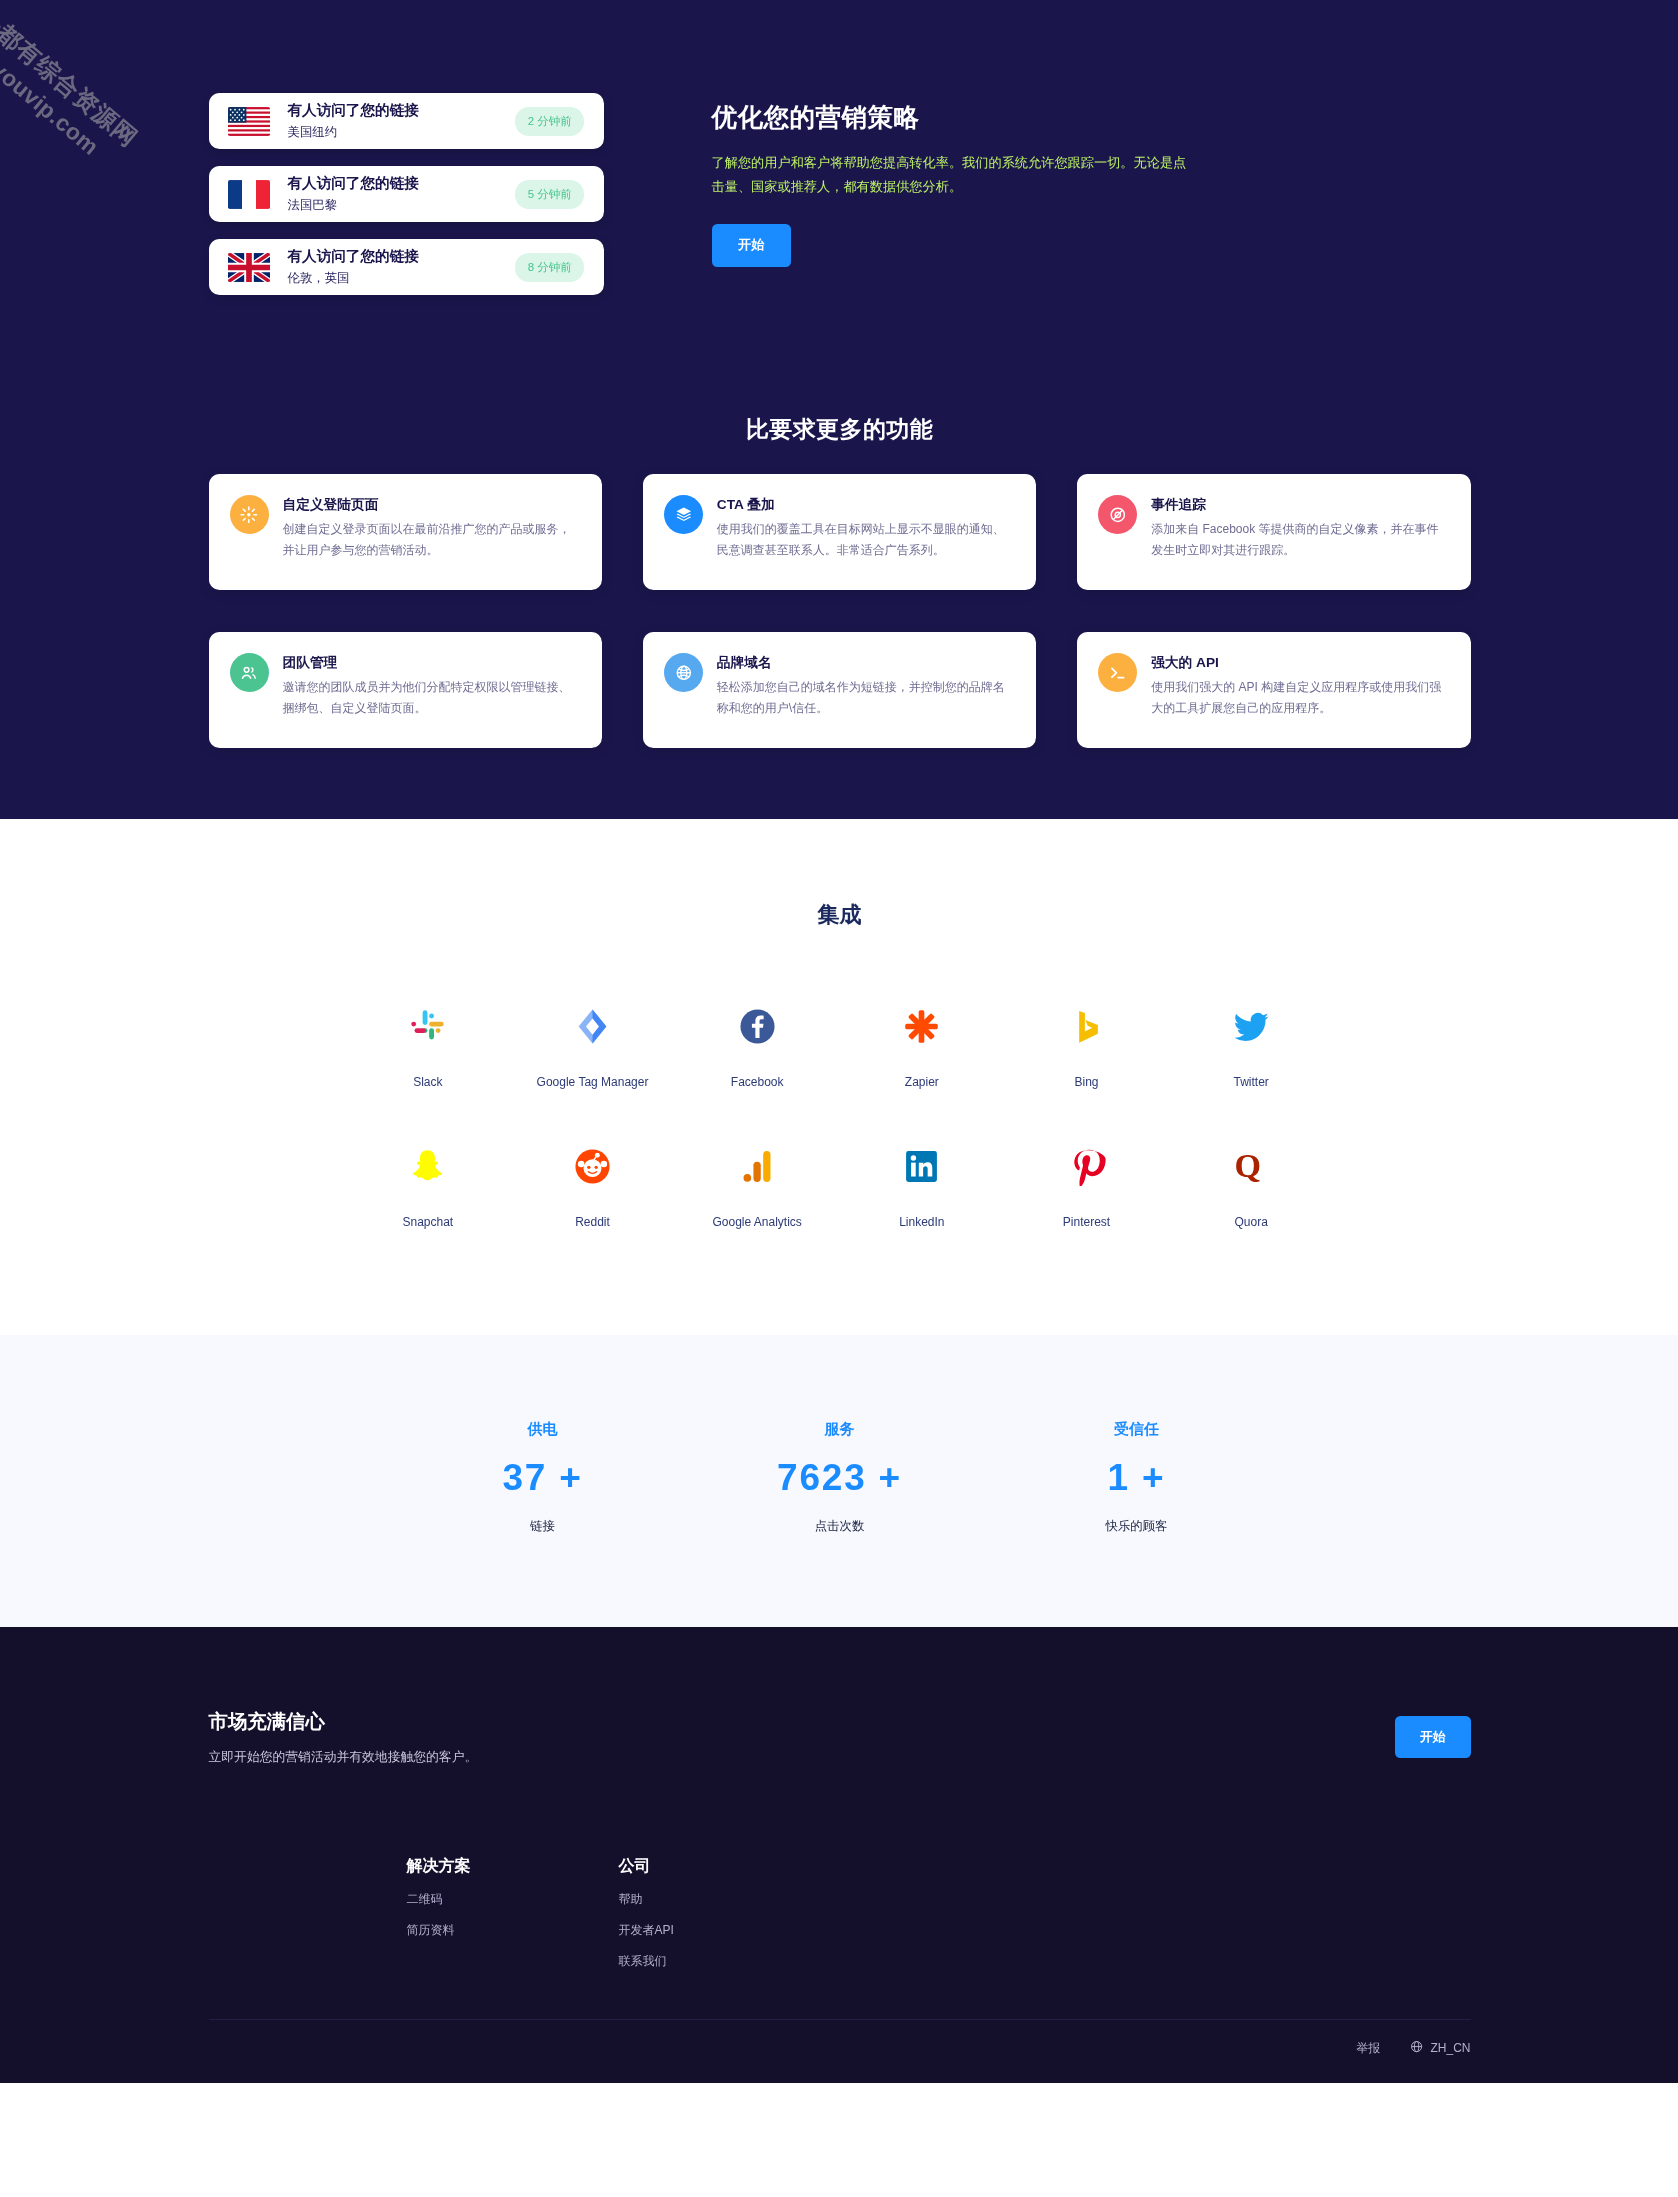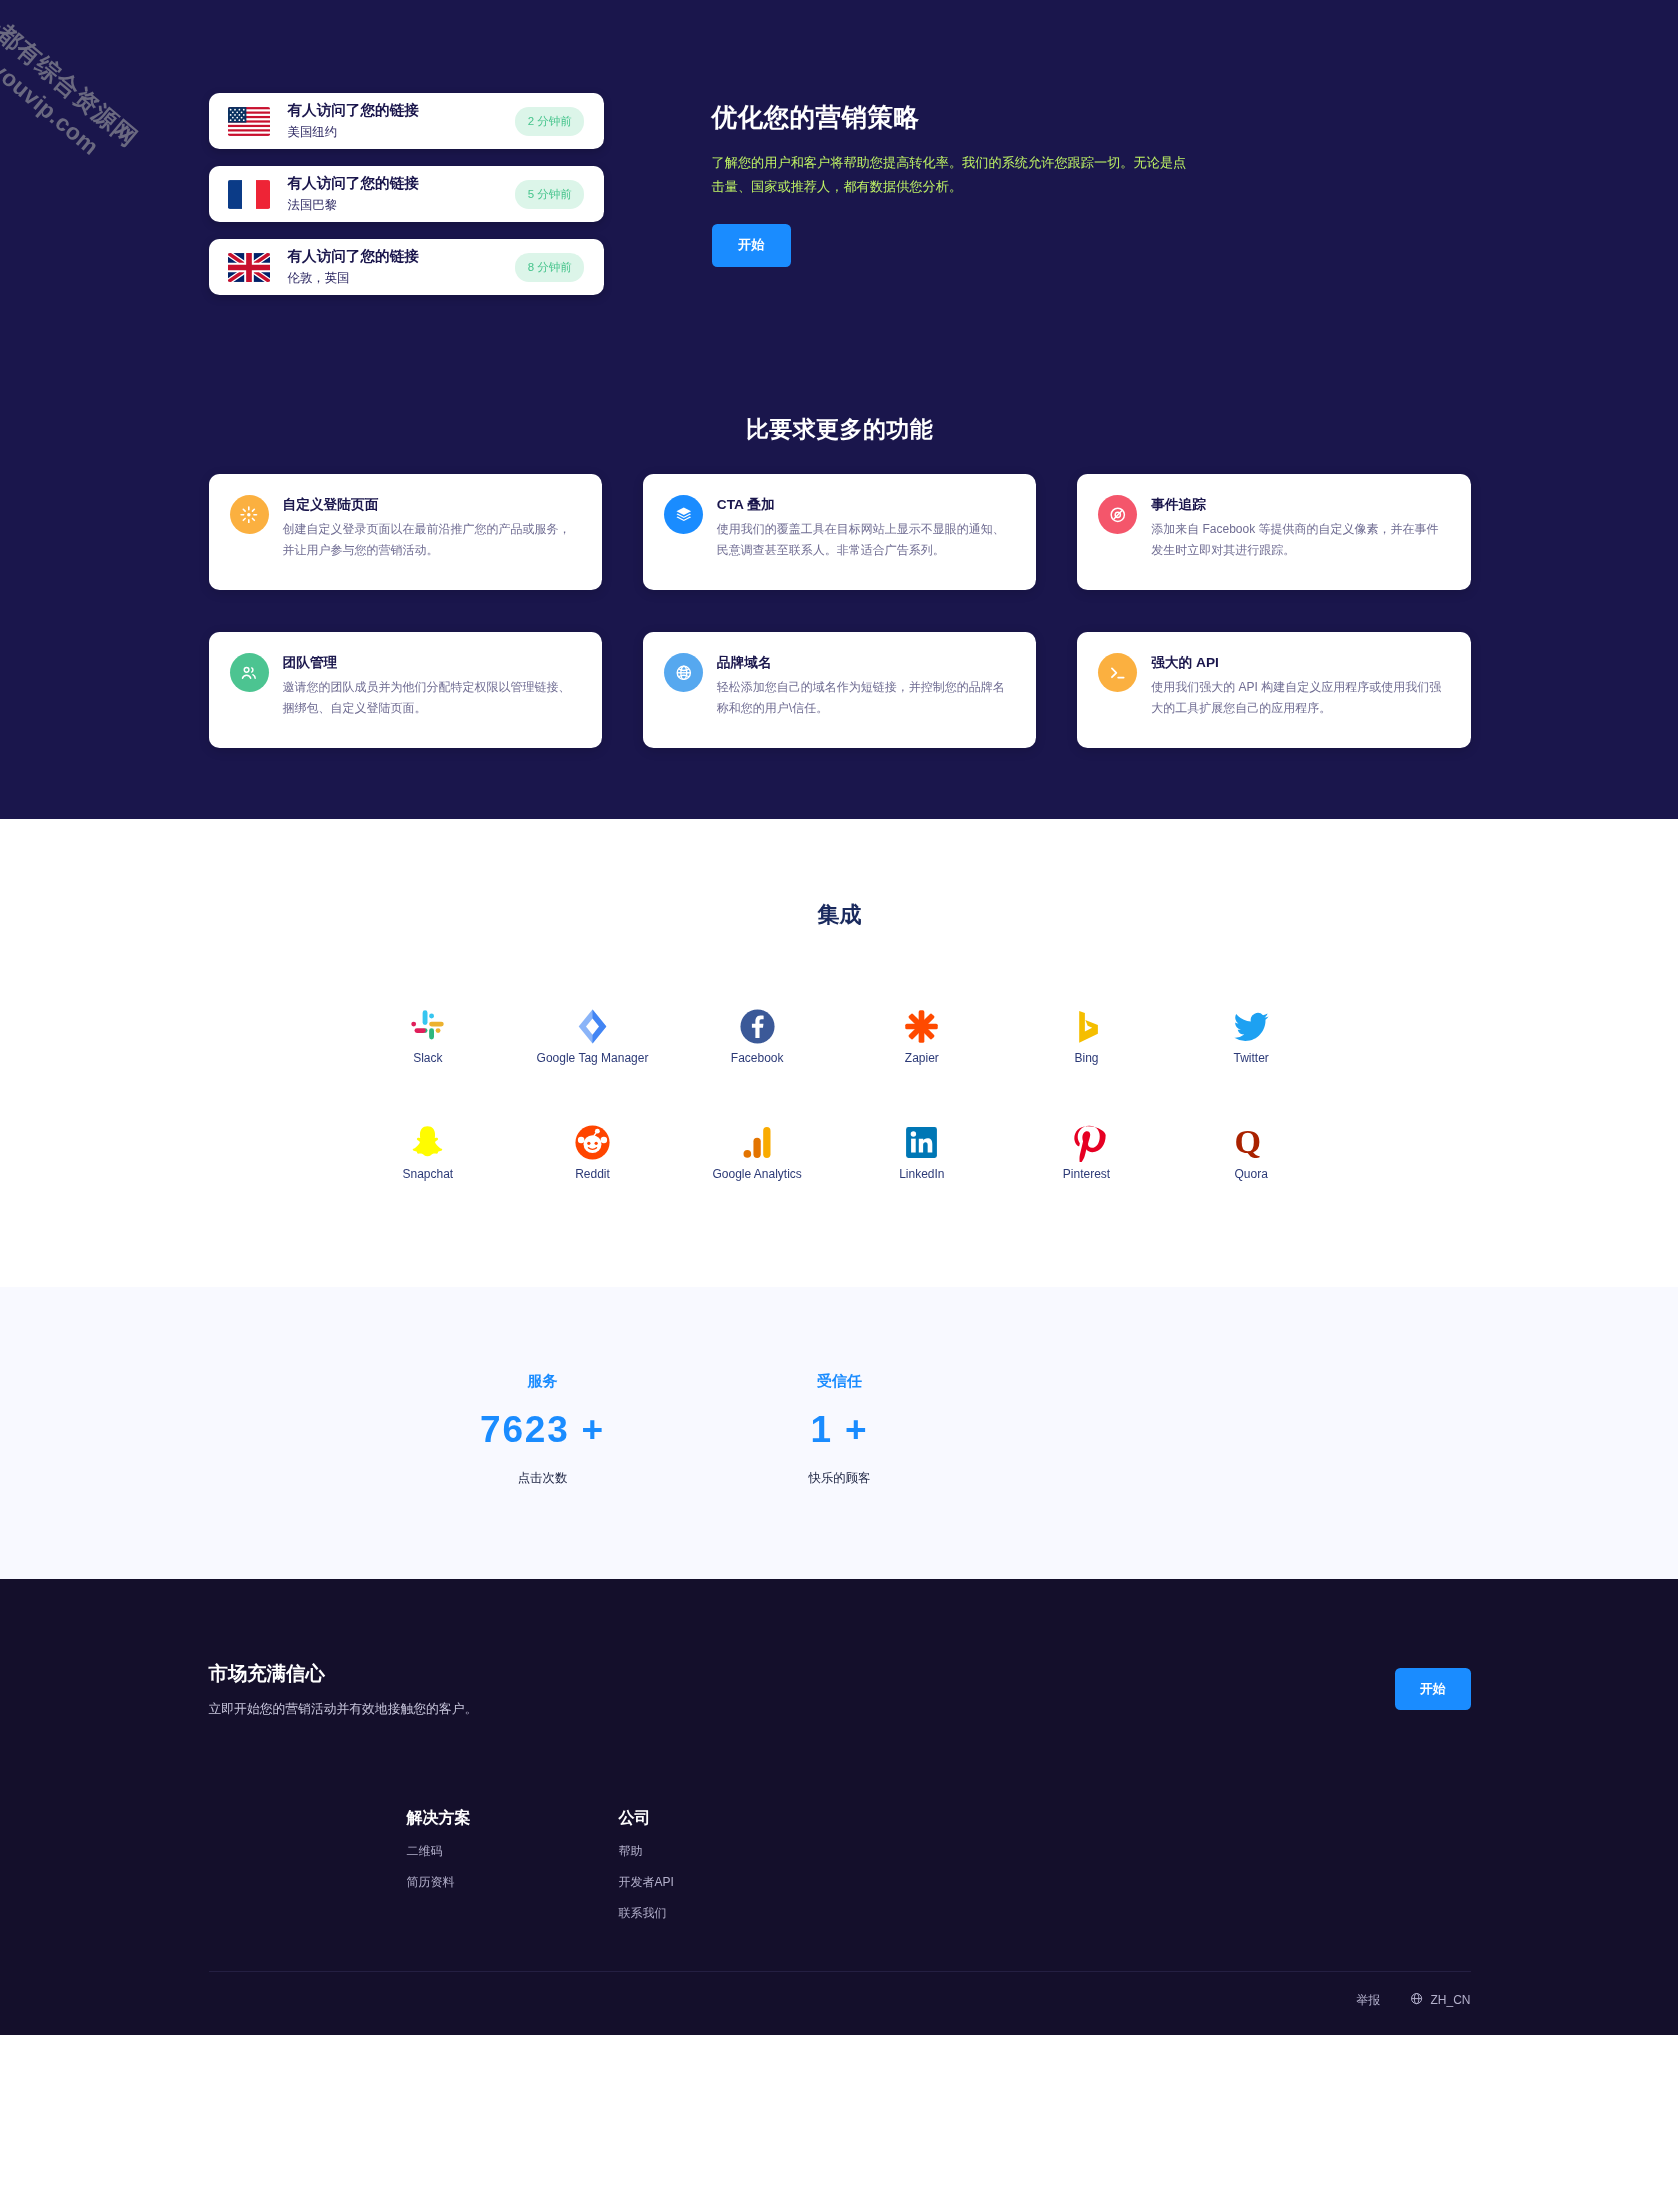--- a/index.html
+++ b/index.html
@@ -116,21 +116,21 @@
   .int-grid {
     display: grid;
     grid-template-columns: repeat(6, 1fr);
     row-gap: 53px;
     margin-top: 72px;
     width: 988px;
     margin-left: auto; margin-right: auto;
   }
   .int-item { display:flex; flex-direction: column; align-items:center; }
   .int-logo { height: 49px; display:flex; align-items:center; justify-content:center; }
-  .int-label { margin-top: 0; font-size: 12px; color: #2c3a77; }
+  .int-label { margin-top: 24px; font-size: 12px; color: #2c3a77; }
 
   
   .stats { background: #f8f9ff; padding: 85px 0 92px; }
   .stats-grid { display: grid; grid-template-columns: repeat(3,1fr); width: 891px; margin: 0 auto; }
   .stat { text-align: center; }
   .stat-label { color: #1a8cff; font-size: 15px; font-weight: bold; }
   .stat-value { color: #1a8cff; font-size: 37px; font-weight: bold; margin-top: 17.6px; letter-spacing: 1.8px;}
   .stat-sub { color: #1b2240; font-size: 12.4px; margin-top: 19.4px; }
 
   
@@ -496,20 +496,25 @@
         </div>
         <div class="int-label">Quora</div>
       </div>
 
     </div>
   </section>
 
   <section class="stats">
     <div class="stats-grid">
       <div class="stat">
+        <div class="stat-label">供电</div>
+        <div class="stat-value">37 +</div>
+        <div class="stat-sub">链接</div>
+      </div>
+      <div class="stat">
         <div class="stat-label">服务</div>
         <div class="stat-value">7623 +</div>
         <div class="stat-sub">点击次数</div>
       </div>
       <div class="stat">
         <div class="stat-label">受信任</div>
         <div class="stat-value">1 +</div>
         <div class="stat-sub">快乐的顾客</div>
       </div>
     </div>

